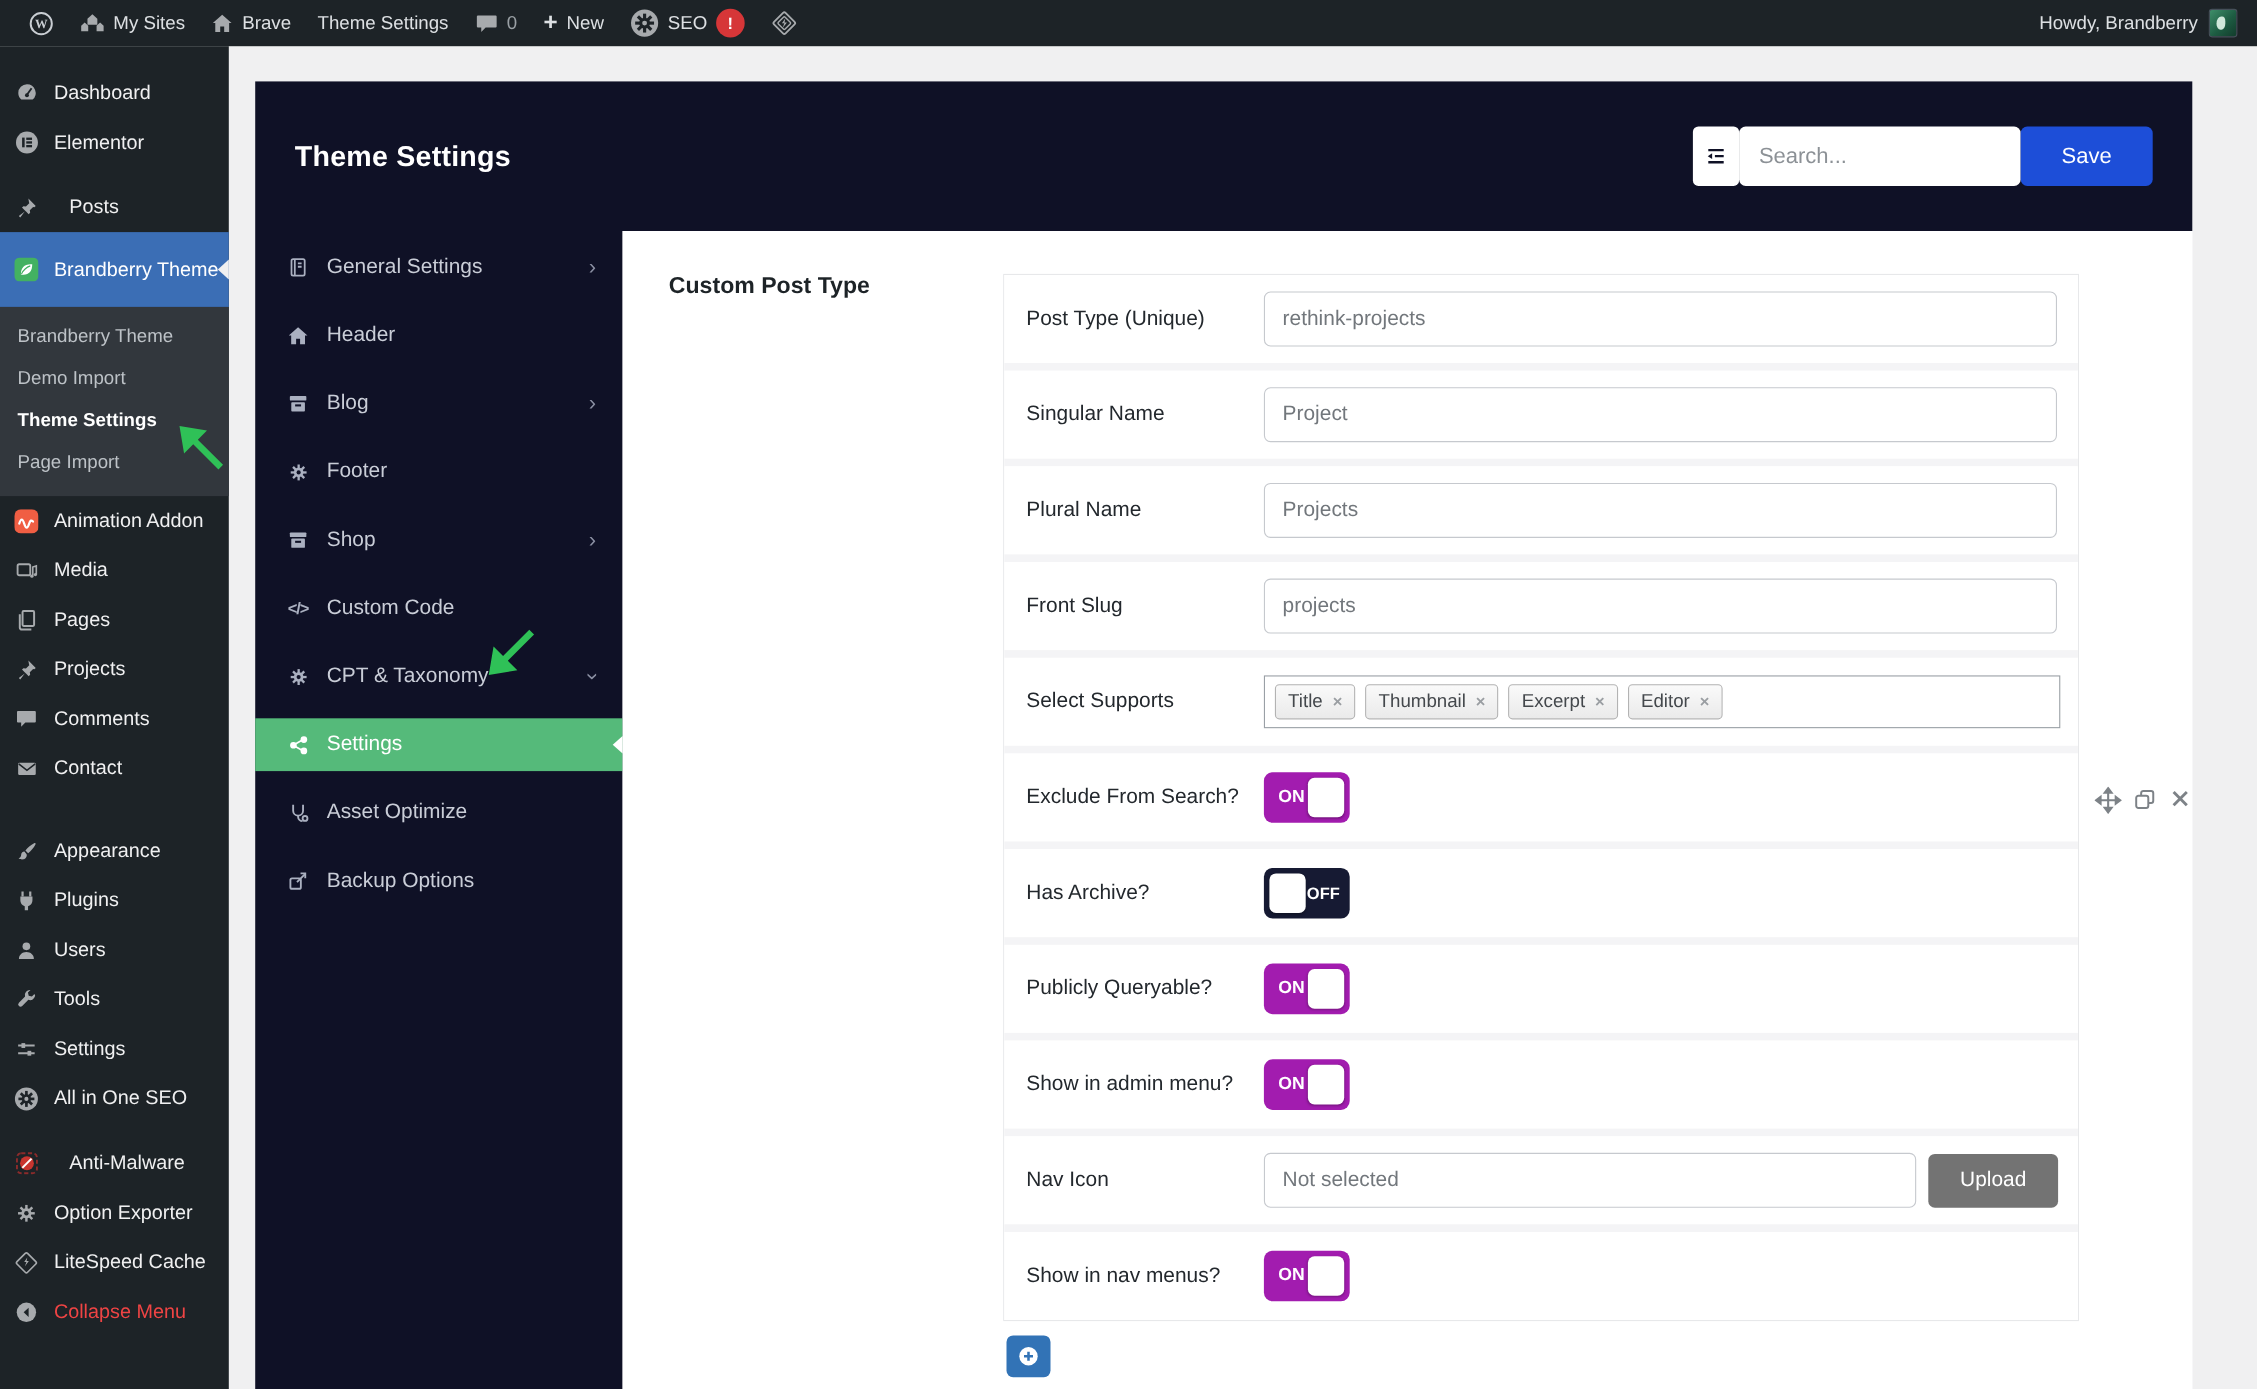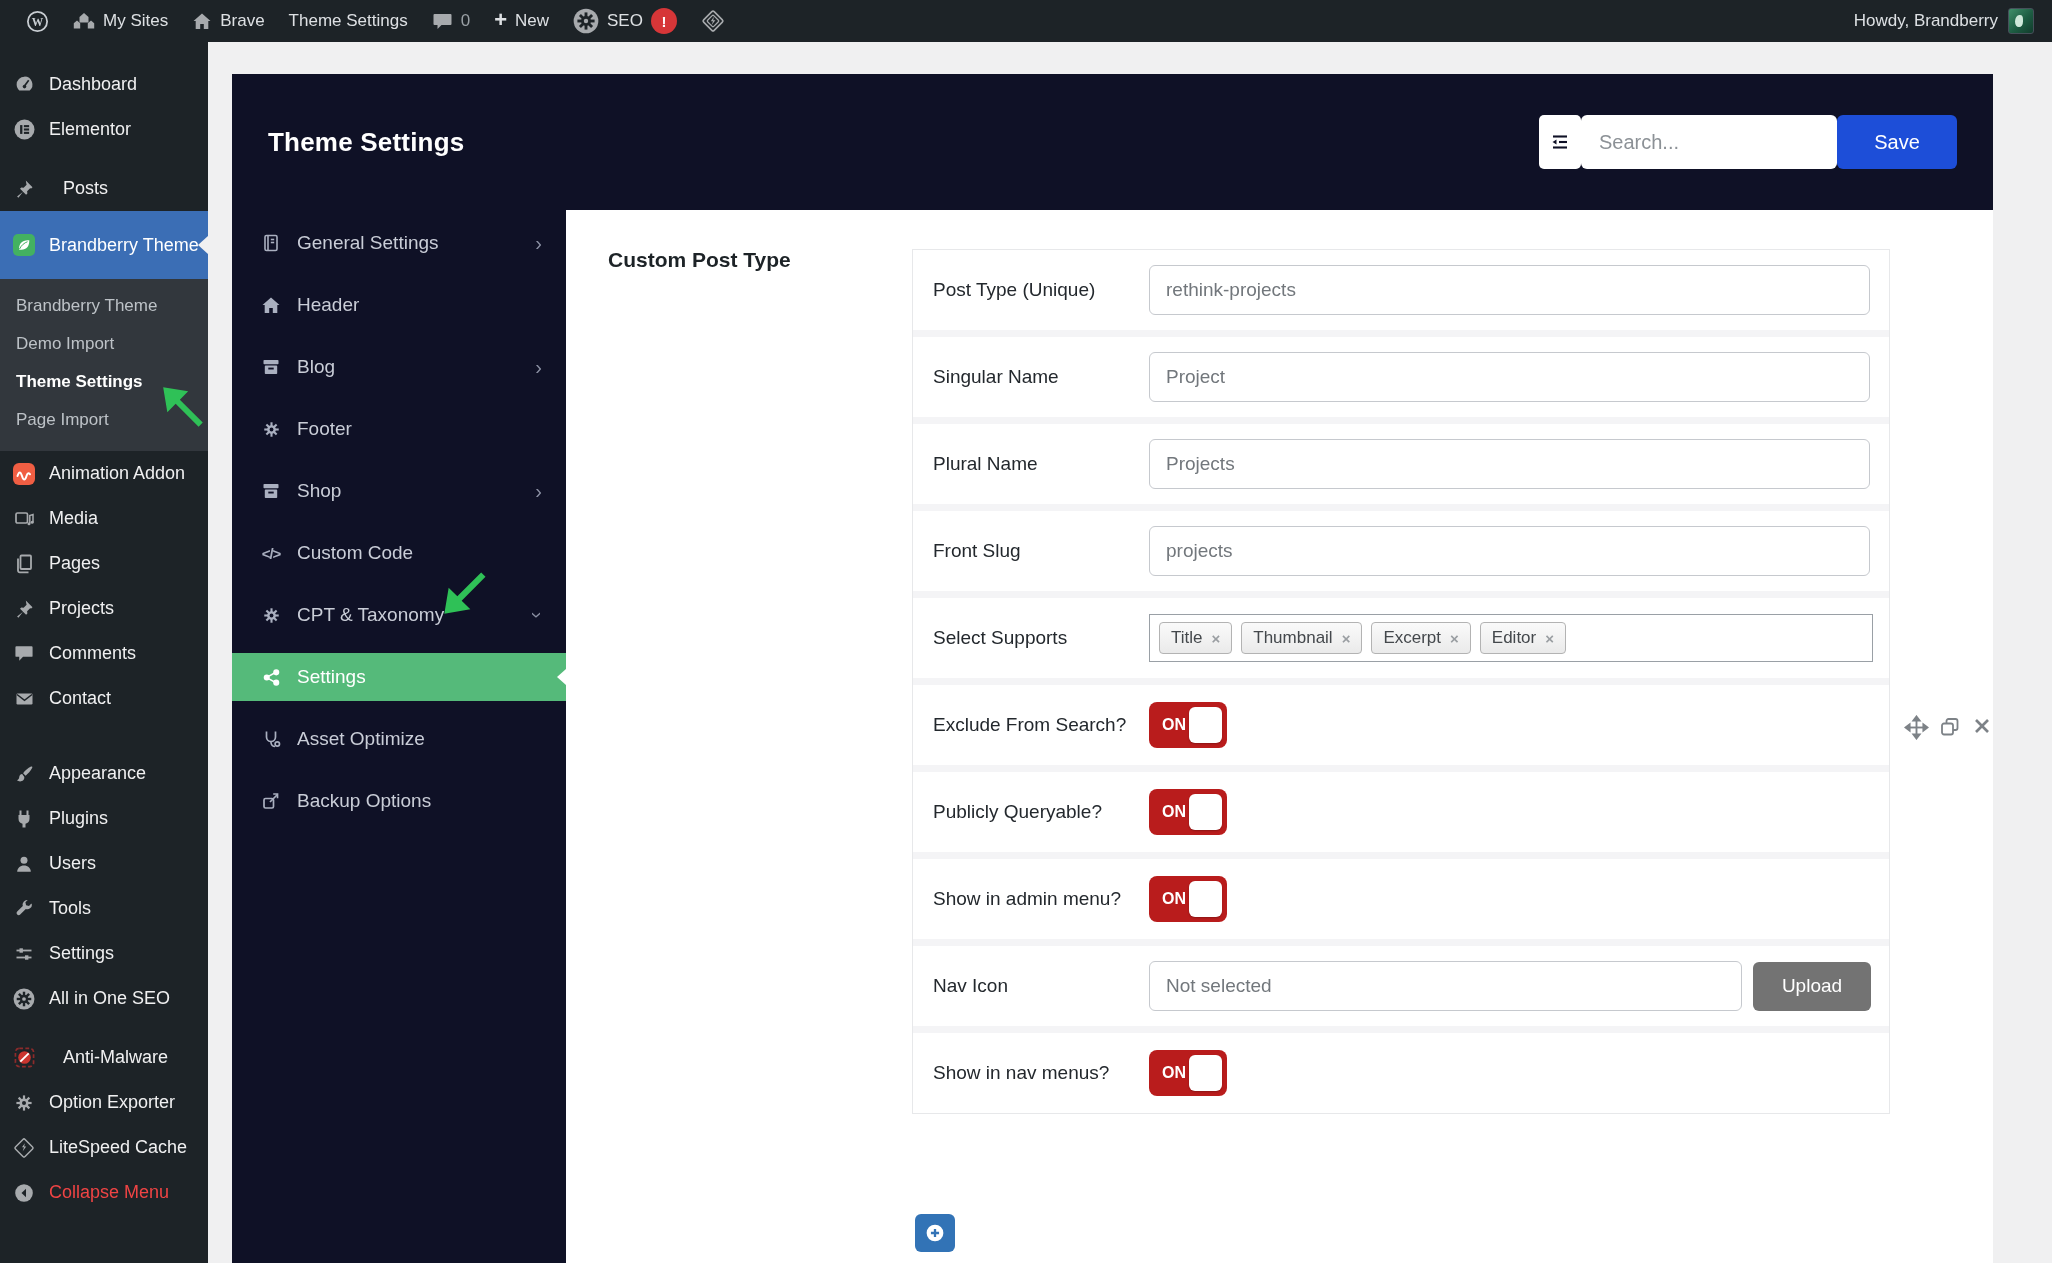--- a/index.html
+++ b/index.html
@@ -148,21 +148,21 @@
     border:1px solid #b3b3b3; background:linear-gradient(#fafafa,#eaeaea);
     border-radius:4px; padding:5px 11px; font-size:17px; color:#44484c;
     display:flex; align-items:center; gap:9px; cursor:default;
   }
   .chip .x { color:#9a9ea2; font-weight:bold; font-size:15px; cursor:pointer; }
 
   .toggle { width:78px; height:46px; border-radius:8px; position:relative; cursor:pointer;
     display:flex; align-items:center; font-weight:bold; color:#fff; }
   .toggle .knob { position:absolute; top:5px; width:33px; height:36px; background:#fff; border-radius:6px;
     box-shadow:0 1px 2px rgba(0,0,0,.25); }
-  .toggle.on { background:#b91c1c; padding-left:13px; font-size:16px; }
+  .toggle.on { background:#a21caf; padding-left:13px; font-size:16px; }
   .toggle.on .knob { right:5px; }
   .toggle.off { background:#161a33; justify-content:flex-end; padding-right:9px; font-size:15px; }
   .toggle.off .knob { left:5px; }
 
   .hover-icons { position:absolute; left:1338px; top:505px; display:flex; gap:9px; color:#7d8287; }
   .hicon { cursor:pointer; }
 
   .add-btn {
     position:absolute; left:349px; top:1004px; width:40px; height:38px;
     background:#3273b6; border:none; border-radius:6px; cursor:pointer;
@@ -707,20 +707,29 @@
         <div class="frow">
           <div class="flabel">Exclude From Search?</div>
           <div class="fctrl">
             <div class="toggle on">
               <span>ON</span>
               <span class="knob"></span>
             </div>
           </div>
         </div>
 
+        <div class="frow">
+          <div class="flabel">Has Archive?</div>
+          <div class="fctrl">
+            <div class="toggle off">
+              <span>OFF</span>
+              <span class="knob"></span>
+            </div>
+          </div>
+        </div>
 
         <div class="frow">
           <div class="flabel">Publicly Queryable?</div>
           <div class="fctrl">
             <div class="toggle on">
               <span>ON</span>
               <span class="knob"></span>
             </div>
           </div>
         </div>

